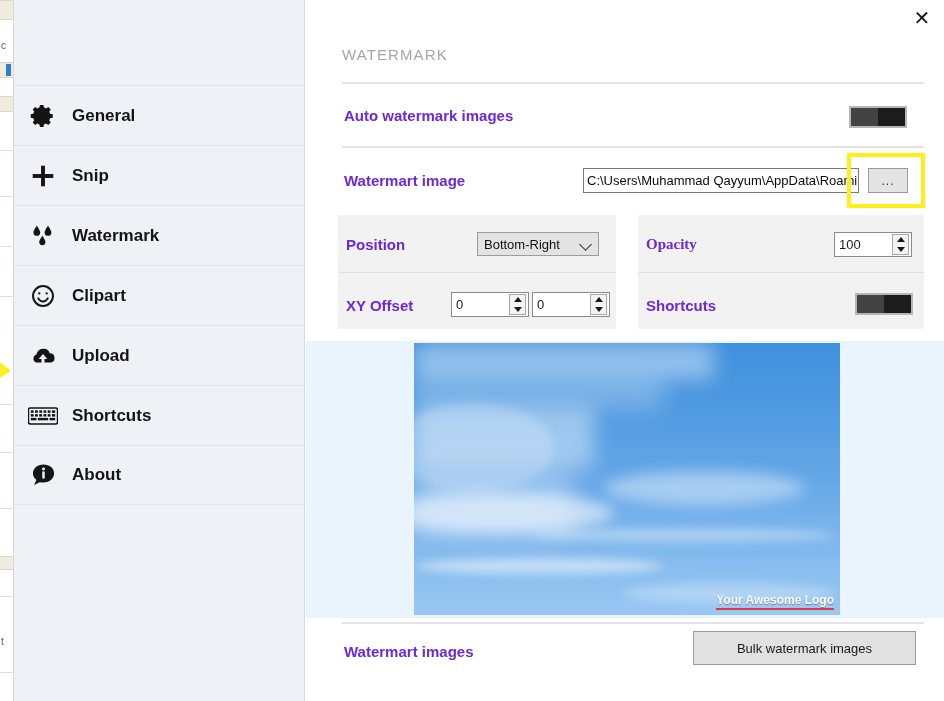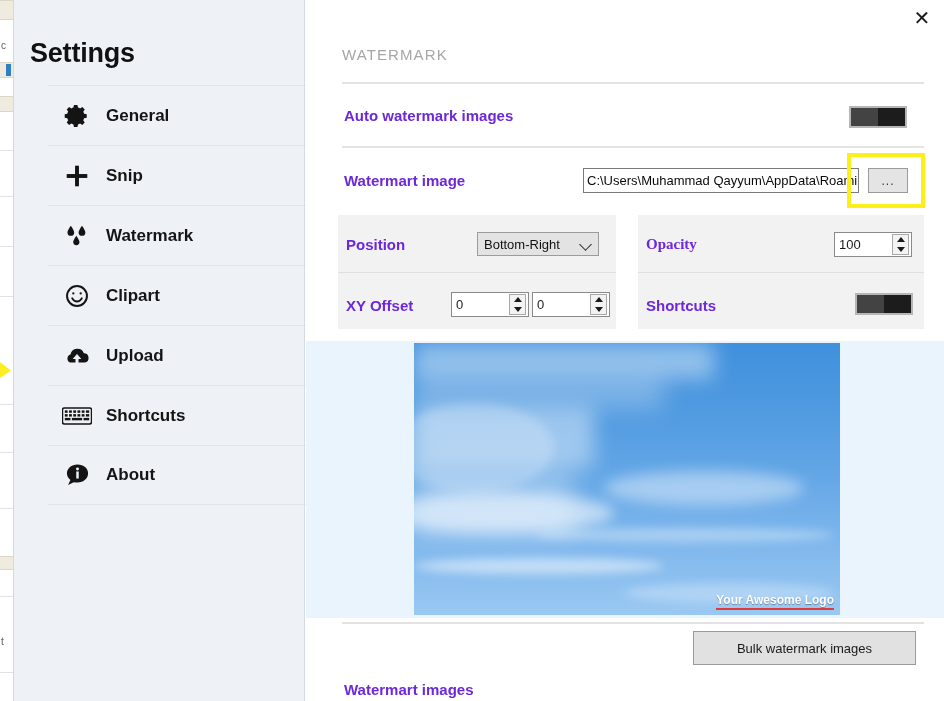--- a/index.html
+++ b/index.html
@@ -58,21 +58,20 @@
   }
   .settings-title {
     position: absolute; left: 16px; top: 38px;
     font-size: 27px; font-weight: bold;
     color: #111111;
     letter-spacing: -0.2px;
   }
   .nav-list {
     position: absolute; left: 0; top: 85px;
     width: 321px;
-    padding-left: 34px;
   }
   .nav-item {
     position: relative;
     height: 60px;
     border-top: 1px solid #dfe5ec;
     display: flex; align-items: center;
     cursor: default;
   }
   .nav-item:last-child { border-bottom: 1px solid #dfe5ec; }
   .nav-icon {
@@ -288,21 +287,20 @@
     <div class="bg-tick" style="top:404px;"></div>
     <div class="bg-tick" style="top:452px;"></div>
     <div class="bg-tick" style="top:508px;"></div>
     <div class="bg-band" style="top:556px;height:14px;"></div>
     <div class="bg-tick" style="top:596px;"></div>
     <div class="bg-glyph" style="top:636px;">t</div>
     <div class="bg-tick" style="top:672px;"></div>
   </div>
 
   <div class="sidebar">
-    <div class="settings-title">Settings</div>
 
     <div class="nav-list">
 
       <div class="nav-item">
         <span class="nav-icon">
           <svg width="26" height="26" viewBox="0 0 24 24" fill="#141414">
             <path d="M12 8.2a3.8 3.8 0 1 0 0 7.6 3.8 3.8 0 0 0 0-7.6zm0 5.6a1.8 1.8 0 1 1 0-3.6 1.8 1.8 0 0 1 0 3.6z"></path>
             <path d="M21 13.6v-3.2l-2.4-.5a6.9 6.9 0 0 0-.8-1.9l1.35-2.05-2.26-2.26L14.84 5A6.9 6.9 0 0 0 12.9 4.2L12.4 1.8H9.2l-.5 2.4a6.9 6.9 0 0 0-1.9.8L4.75 3.65 2.49 5.91 3.85 7.96a6.9 6.9 0 0 0-.8 1.94l-2.4.5v3.2l2.4.5c.18.68.46 1.32.81 1.9l-1.36 2.05 2.26 2.26 2.05-1.36c.58.35 1.22.63 1.9.81l.5 2.4h3.2l.5-2.4c.68-.18 1.32-.46 1.9-.81l2.05 1.36 2.26-2.26-1.36-2.05c.35-.58.63-1.22.81-1.9l2.43-.5z"></path>
           </svg>
         </span>
@@ -459,21 +457,21 @@
       </span>
     </div>
 
     <div class="row-label" style="left:340px; top:297px;">Shortcuts</div>
     <div class="toggle" style="left:549px; top:293px;">
       <div class="toggle-half"></div>
     </div>
 
     <div class="hrule" style="top:622px;"></div>
 
-    <div class="row-label" style="left:38px; top:681px;">Watermart images</div>
+    <div class="row-label" style="left:38px; top:643px;">Watermart images</div>
     <div class="bulk-btn" style="left:387px; top:631px;">Bulk watermark images</div>
 
   </div>
 
   <div class="preview-area">
     <div class="preview-img">
       <div class="cloud" style="left:-30px; top:150px; width:230px; height:40px;"></div>
       <div class="cloud2" style="left:40px;  top:95px;  width:300px; height:36px;"></div>
       <div class="cloud3" style="left:150px; top:20px;  width:250px; height:28px;"></div>
       <div class="cloud" style="left:190px; top:128px; width:200px; height:34px; opacity:.75;"></div>

